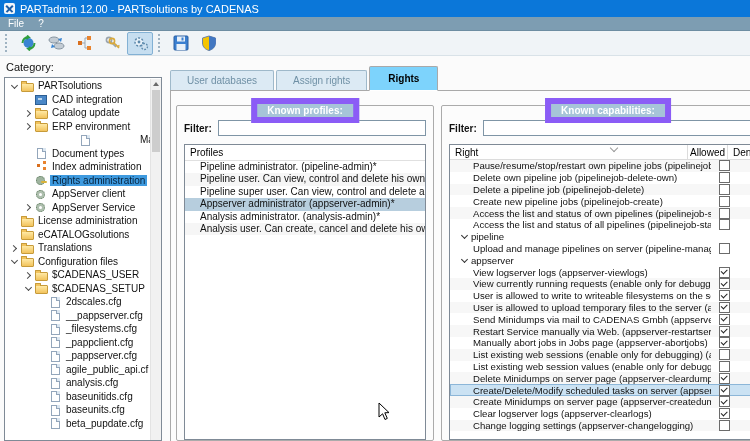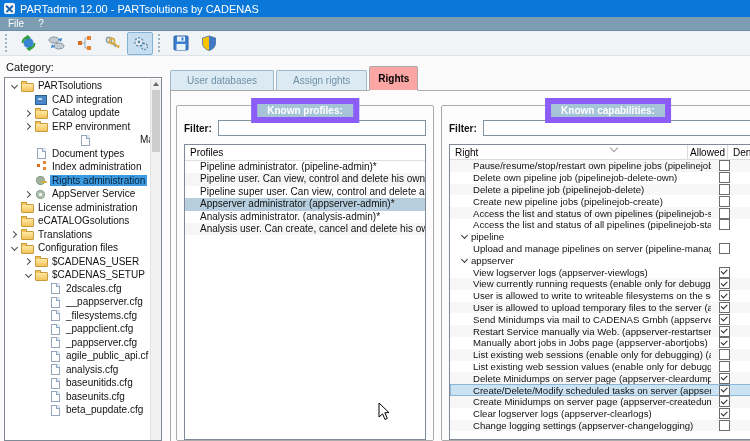--- a/index.html
+++ b/index.html
@@ -47,21 +47,21 @@
   .tlabel{padding:0 2px;}
   .tree-scroll{position:absolute;top:1px;right:0;bottom:0;width:10px;background:#f1f1f1;border-left:1px solid #e3e3e3;}
   .ts-up{height:10px;display:flex;align-items:center;justify-content:center;}
   .ts-up::before{content:"";width:0;height:0;border-left:3px solid transparent;border-right:3px solid transparent;border-bottom:4px solid #6a6a6a;}
   .ts-thumb{position:absolute;top:11px;left:1px;width:8px;height:62px;background:#cdcdcd;}
 
   
   .content{flex:1;display:flex;flex-direction:column;padding-left:8px;min-width:0;}
   .tabbar{display:flex;align-items:flex-end;height:29px;margin-top:6px;}
   .tab{font-size:10px;padding:4px 16px 4px 16px;background:#dceaf4;border:1px solid #9fb9ca;border-bottom:none;color:#6f90a5;margin-right:2px;border-radius:2px 2px 0 0;position:relative;}
-  .tab.active{background:#fca5a5;border:1px solid #a9a9a9;border-bottom:1px solid #fff;color:#000;font-weight:bold;padding:6px 8px;margin-bottom:-1px;z-index:2;}
+  .tab.active{background:#7dd3fc;border:1px solid #a9a9a9;border-bottom:1px solid #fff;color:#000;font-weight:bold;padding:6px 18px;margin-bottom:-1px;z-index:2;}
   .tabpage{flex:1;border-top:1px solid #a9a9a9;border-left:1px solid #a9a9a9;background:#fcfcfc;display:flex;gap:7px;padding:14px 0 0 5px;min-height:0;}
 
   
   .groupbox{border:1px solid #ababab;border-radius:2px;position:relative;padding:12px 7px 0 7px;display:flex;flex-direction:column;}
   .gb-profiles{width:242px;flex:none;}
   .gb-caps{width:318px;flex:none;}
   .gb-label{position:absolute;top:-8px;left:50%;transform:translateX(-50%);background:#a6c4d8;border:6px solid #8b5cf6;color:#fff;font-size:10px;font-weight:bold;padding:1px 10px;white-space:nowrap;}
   .filter-row{display:flex;align-items:center;gap:6px;margin-top:2px;}
   .filter-row label{font-size:10px;font-weight:bold;color:#111;}
   .filter-row input{flex:1;height:14px;border:1px solid #7f95a6;font-size:10px;padding:0 3px;outline:none;background:#fff;}
@@ -229,20 +229,27 @@
               <span class="tlabel">Index administration</span>
             </div>
             <div class="trow selected" style="padding-left: 18px;">
               <span class="texp"></span>
               <span class="t-ic">
                 <i class="t-rights"></i>
               </span>
               <span class="tlabel">Rights administration</span>
             </div>
             <div class="trow" style="padding-left: 18px;">
+              <span class="texp"></span>
+              <span class="t-ic">
+                <i class="t-gear"></i>
+              </span>
+              <span class="tlabel">AppServer client</span>
+            </div>
+            <div class="trow" style="padding-left: 18px;">
               <span class="texp">
                 <span class="chev closed"></span>
               </span>
               <span class="t-ic">
                 <i class="t-gear"></i>
               </span>
               <span class="tlabel">AppServer Service</span>
             </div>
             <div class="trow" style="padding-left: 4px;">
               <span class="texp"></span>

